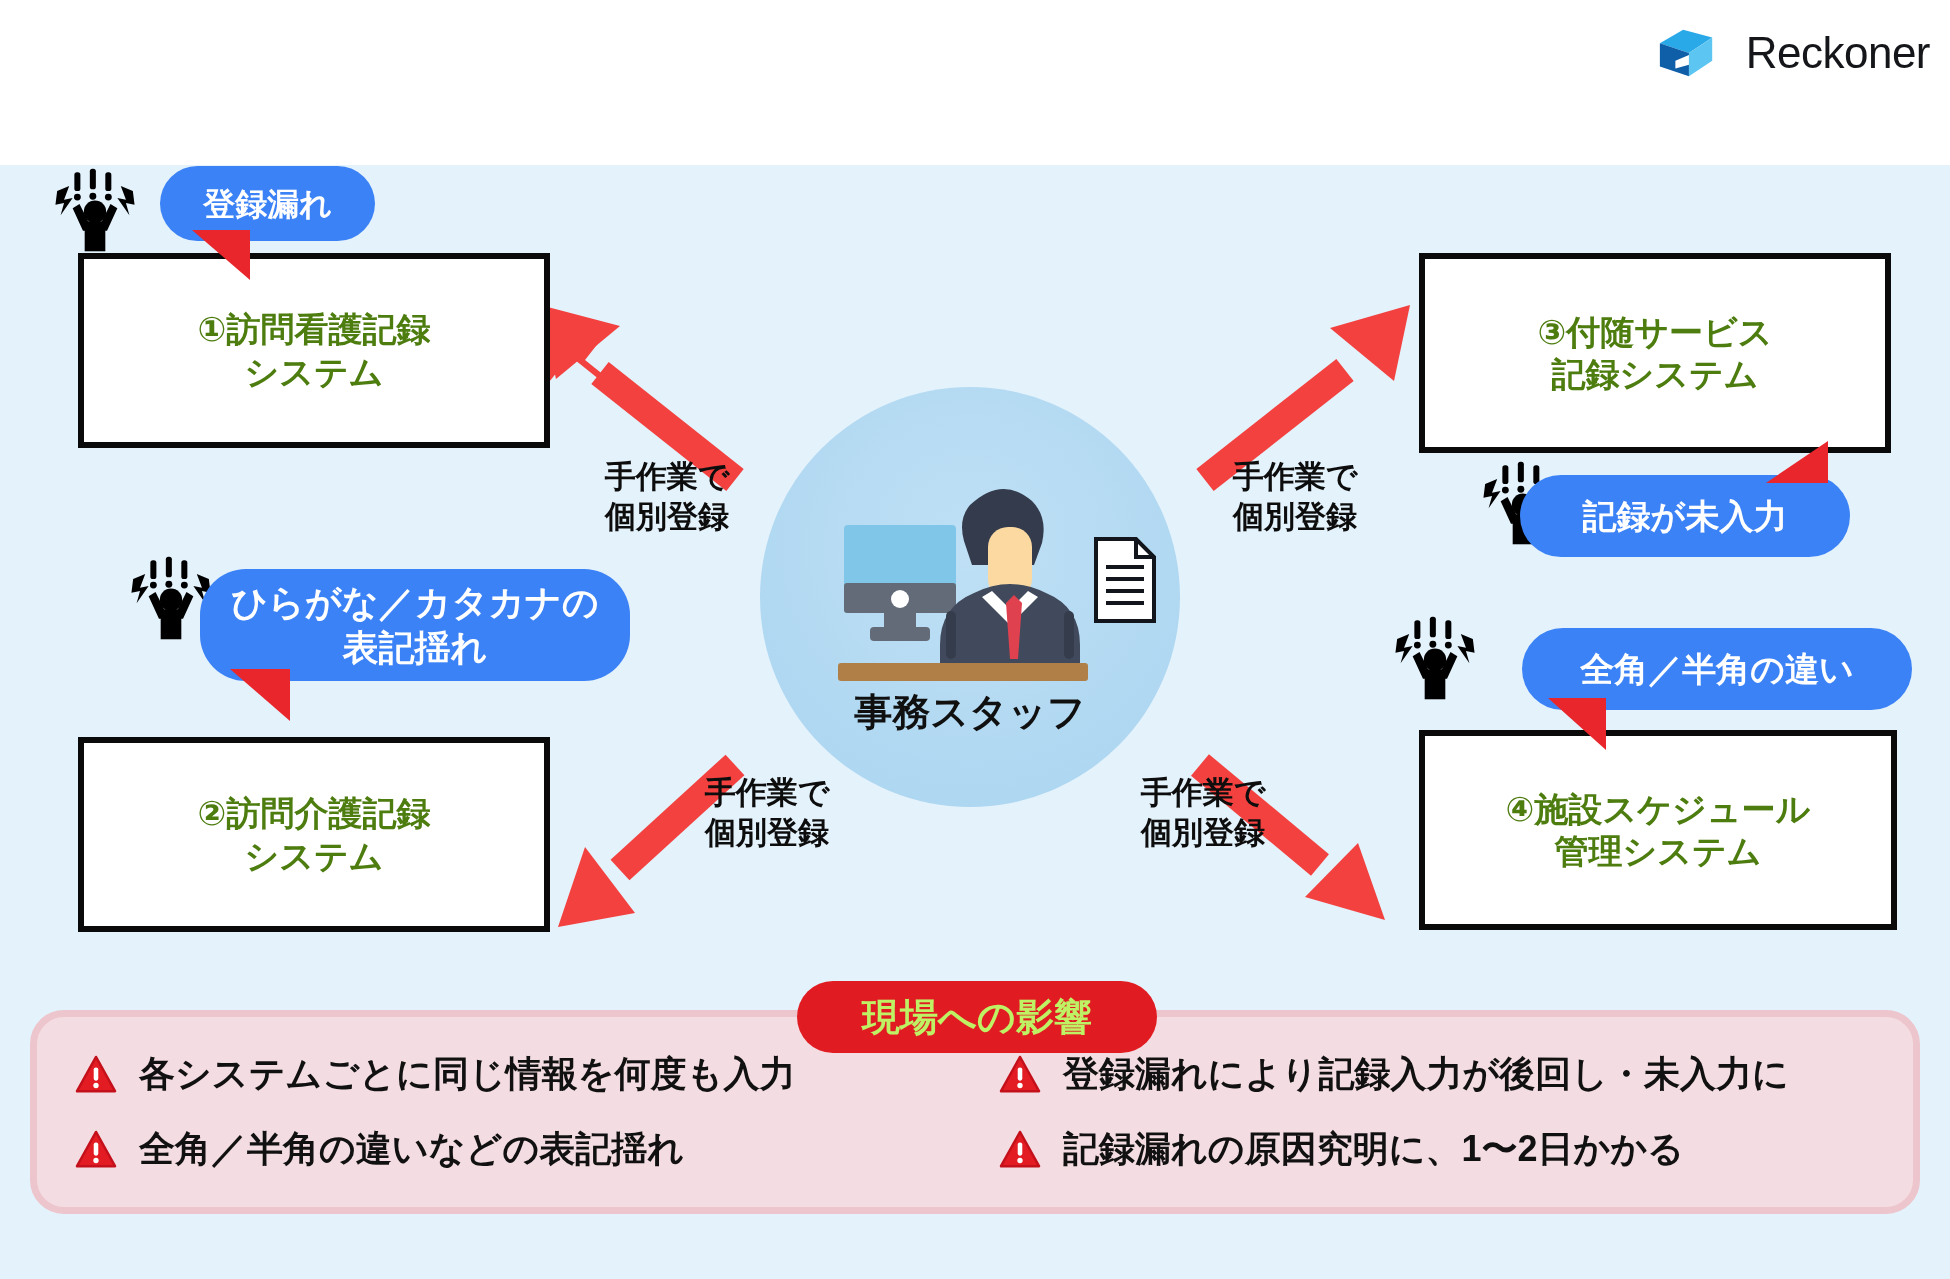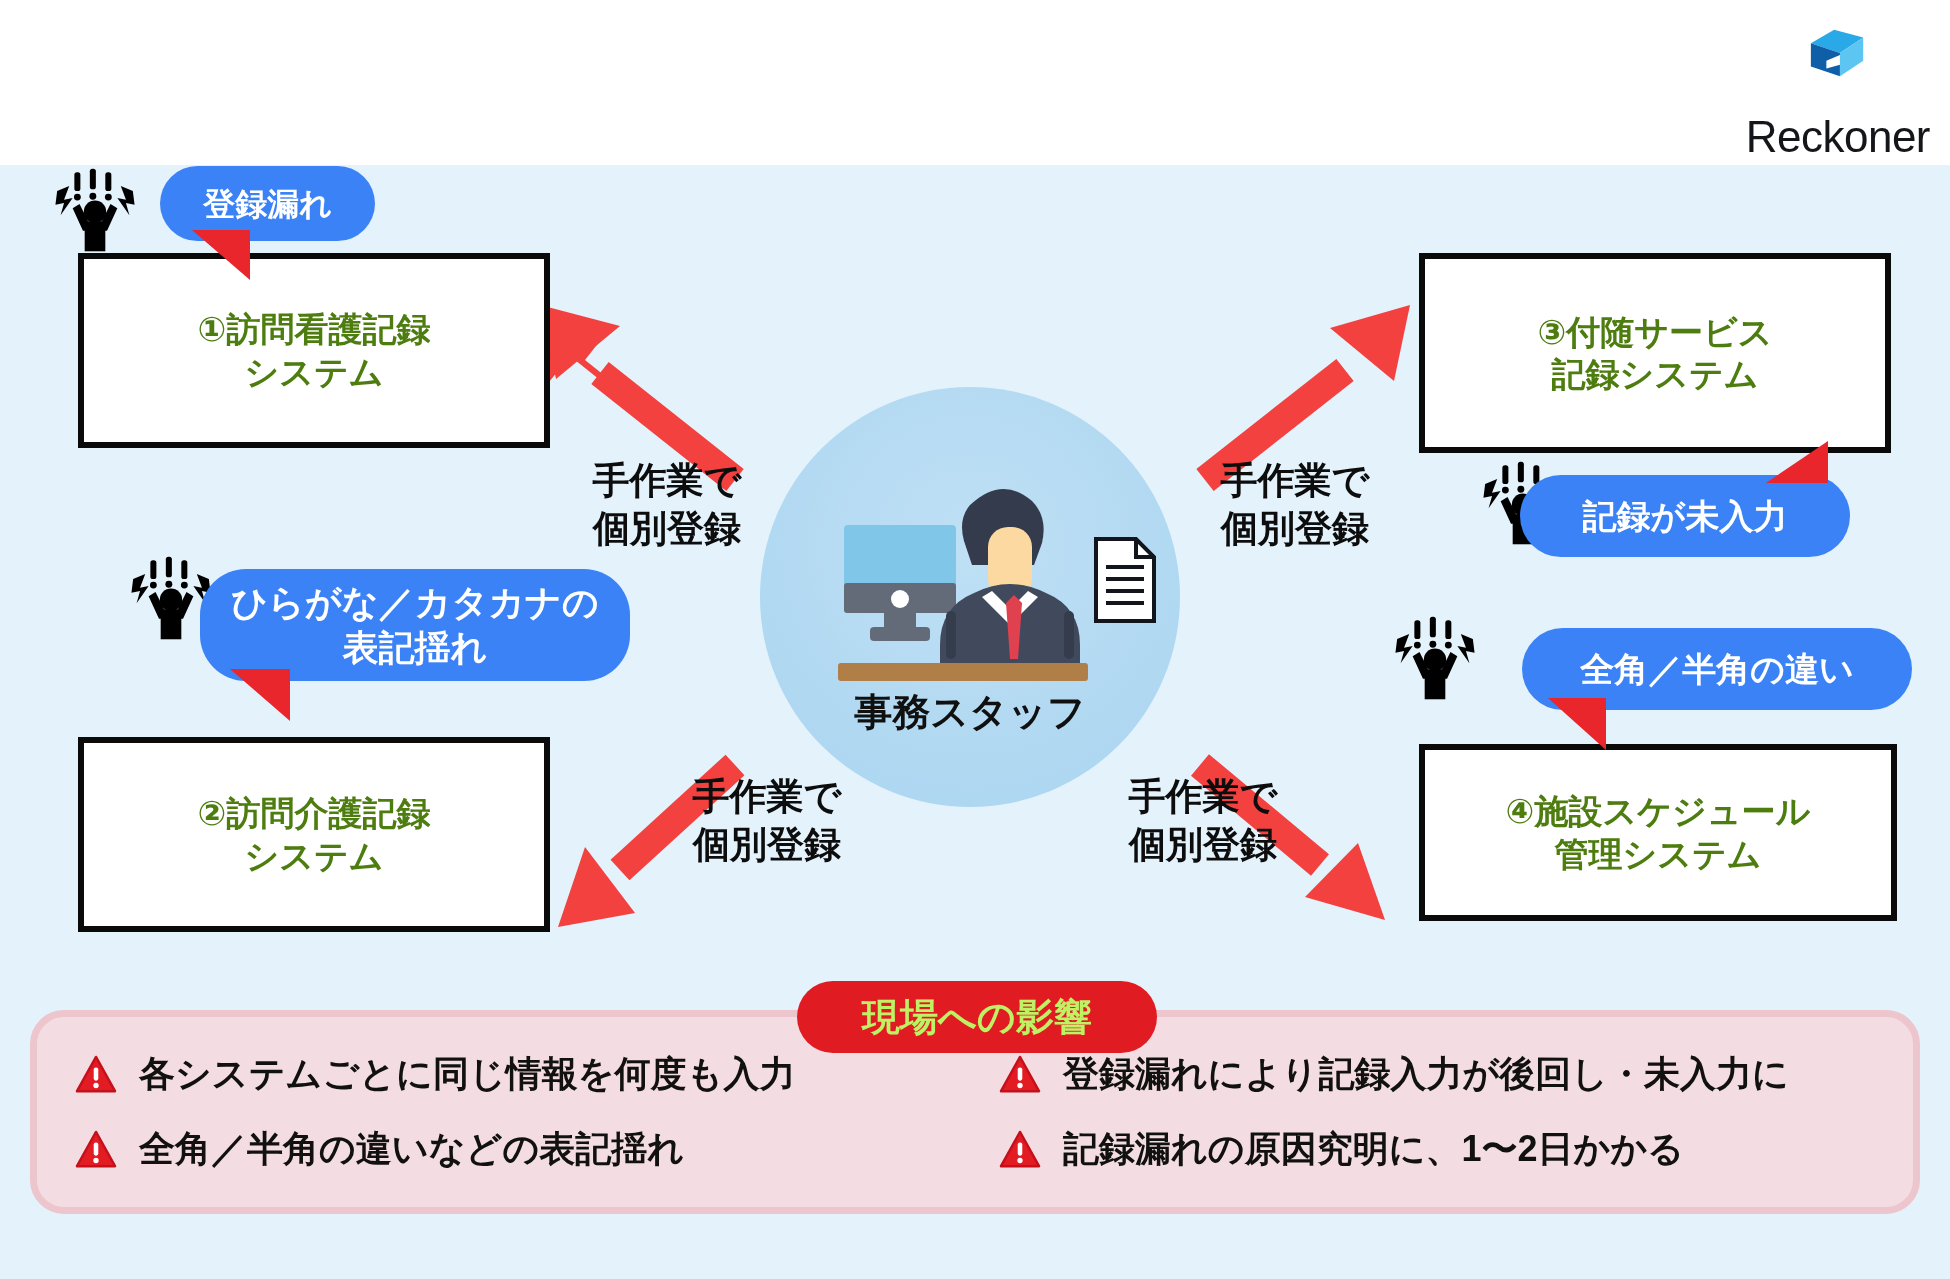--- a/index.html
+++ b/index.html
@@ -11,40 +11,40 @@
   }
   #stage { position: relative; width: 1950px; height: 1279px; background: #ffffff; }
 
   
   .header-band { position: absolute; left: 0; top: 0; width: 1950px; height: 165px; background: #ffffff; }
   .page-title {
     position: absolute; left: 0; top: 62px; width: 1950px;
     text-align: center; font-size: 52px; font-weight: 700; color: #111111;
     letter-spacing: 0.5px;
   }
-  .logo { position: absolute; right: 20px; top: 22px; display: flex; align-items: center; gap: 28px; flex-direction: column; }
+  .logo { position: absolute; right: 20px; top: 22px; display: flex; align-items: center; gap: 28px; }
   .logo-mark { width: 62px; height: 62px; }
   .logo-text { font-size: 44px; font-weight: 500; color: #15161a; letter-spacing: -0.5px; }
 
   
   .canvas {
     position: absolute; left: 0; top: 165px; width: 1950px; height: 1114px;
     background: #e4f2fb;
   }
 
   
   .sys-box {
     position: absolute; background: #ffffff; border: 6px solid #0a0a0a;
     display: flex; align-items: center; justify-content: center; text-align: center;
     font-weight: 700; color: #4d7c0f; line-height: 1.25; font-size: 34px;
   }
   #box1 { left: 78px;  top: 88px;  width: 472px; height: 195px; }
   #box2 { left: 78px;  top: 572px; width: 472px; height: 195px; }
   #box3 { left: 1419px;top: 88px;  width: 472px; height: 200px; }
-  #box4 { left: 1419px;top: 565px; width: 478px; height: 177px; margin-top: 14px; }
+  #box4 { left: 1419px;top: 565px; width: 478px; height: 200px; }
 
   
   .badge {
     position: absolute; background: #3b82f6; color: #ffffff;
     border-radius: 46px; display: flex; align-items: center; justify-content: center;
     text-align: center; font-weight: 700; line-height: 1.25; padding: 8px 26px;
     font-size: 33px;
   }
   .badge .tail {
     position: absolute; width: 0; height: 0; border-style: solid;
@@ -76,21 +76,21 @@
     background: radial-gradient(circle at 50% 38%, #bfe0f5 0%, #b2d9f2 60%, #a9d4f0 100%);
   }
   .center-label {
     position: absolute; left: 760px; top: 522px; width: 420px; text-align: center;
     font-size: 38px; font-weight: 700; color: #101010;
   }
 
   
   .arrow-label {
     position: absolute; text-align: center; font-weight: 700;
-    font-size: 37px; color: #0d0d0d; line-height: 1.3; white-space: pre-line;
+    font-size: 31px; color: #0d0d0d; line-height: 1.3; white-space: pre-line;
   }
   #alab1 { left: 572px; top: 292px; width: 190px; }
   #alab2 { left: 1200px; top: 292px; width: 190px; }
   #alab3 { left: 672px; top: 608px; width: 190px; }
   #alab4 { left: 1108px; top: 608px; width: 190px; }
 
   
   .impact-header {
     position: absolute; left: 797px; top: 816px; width: 360px; height: 72px;
     background: #e11b22; border-radius: 36px; color: #bef264;

